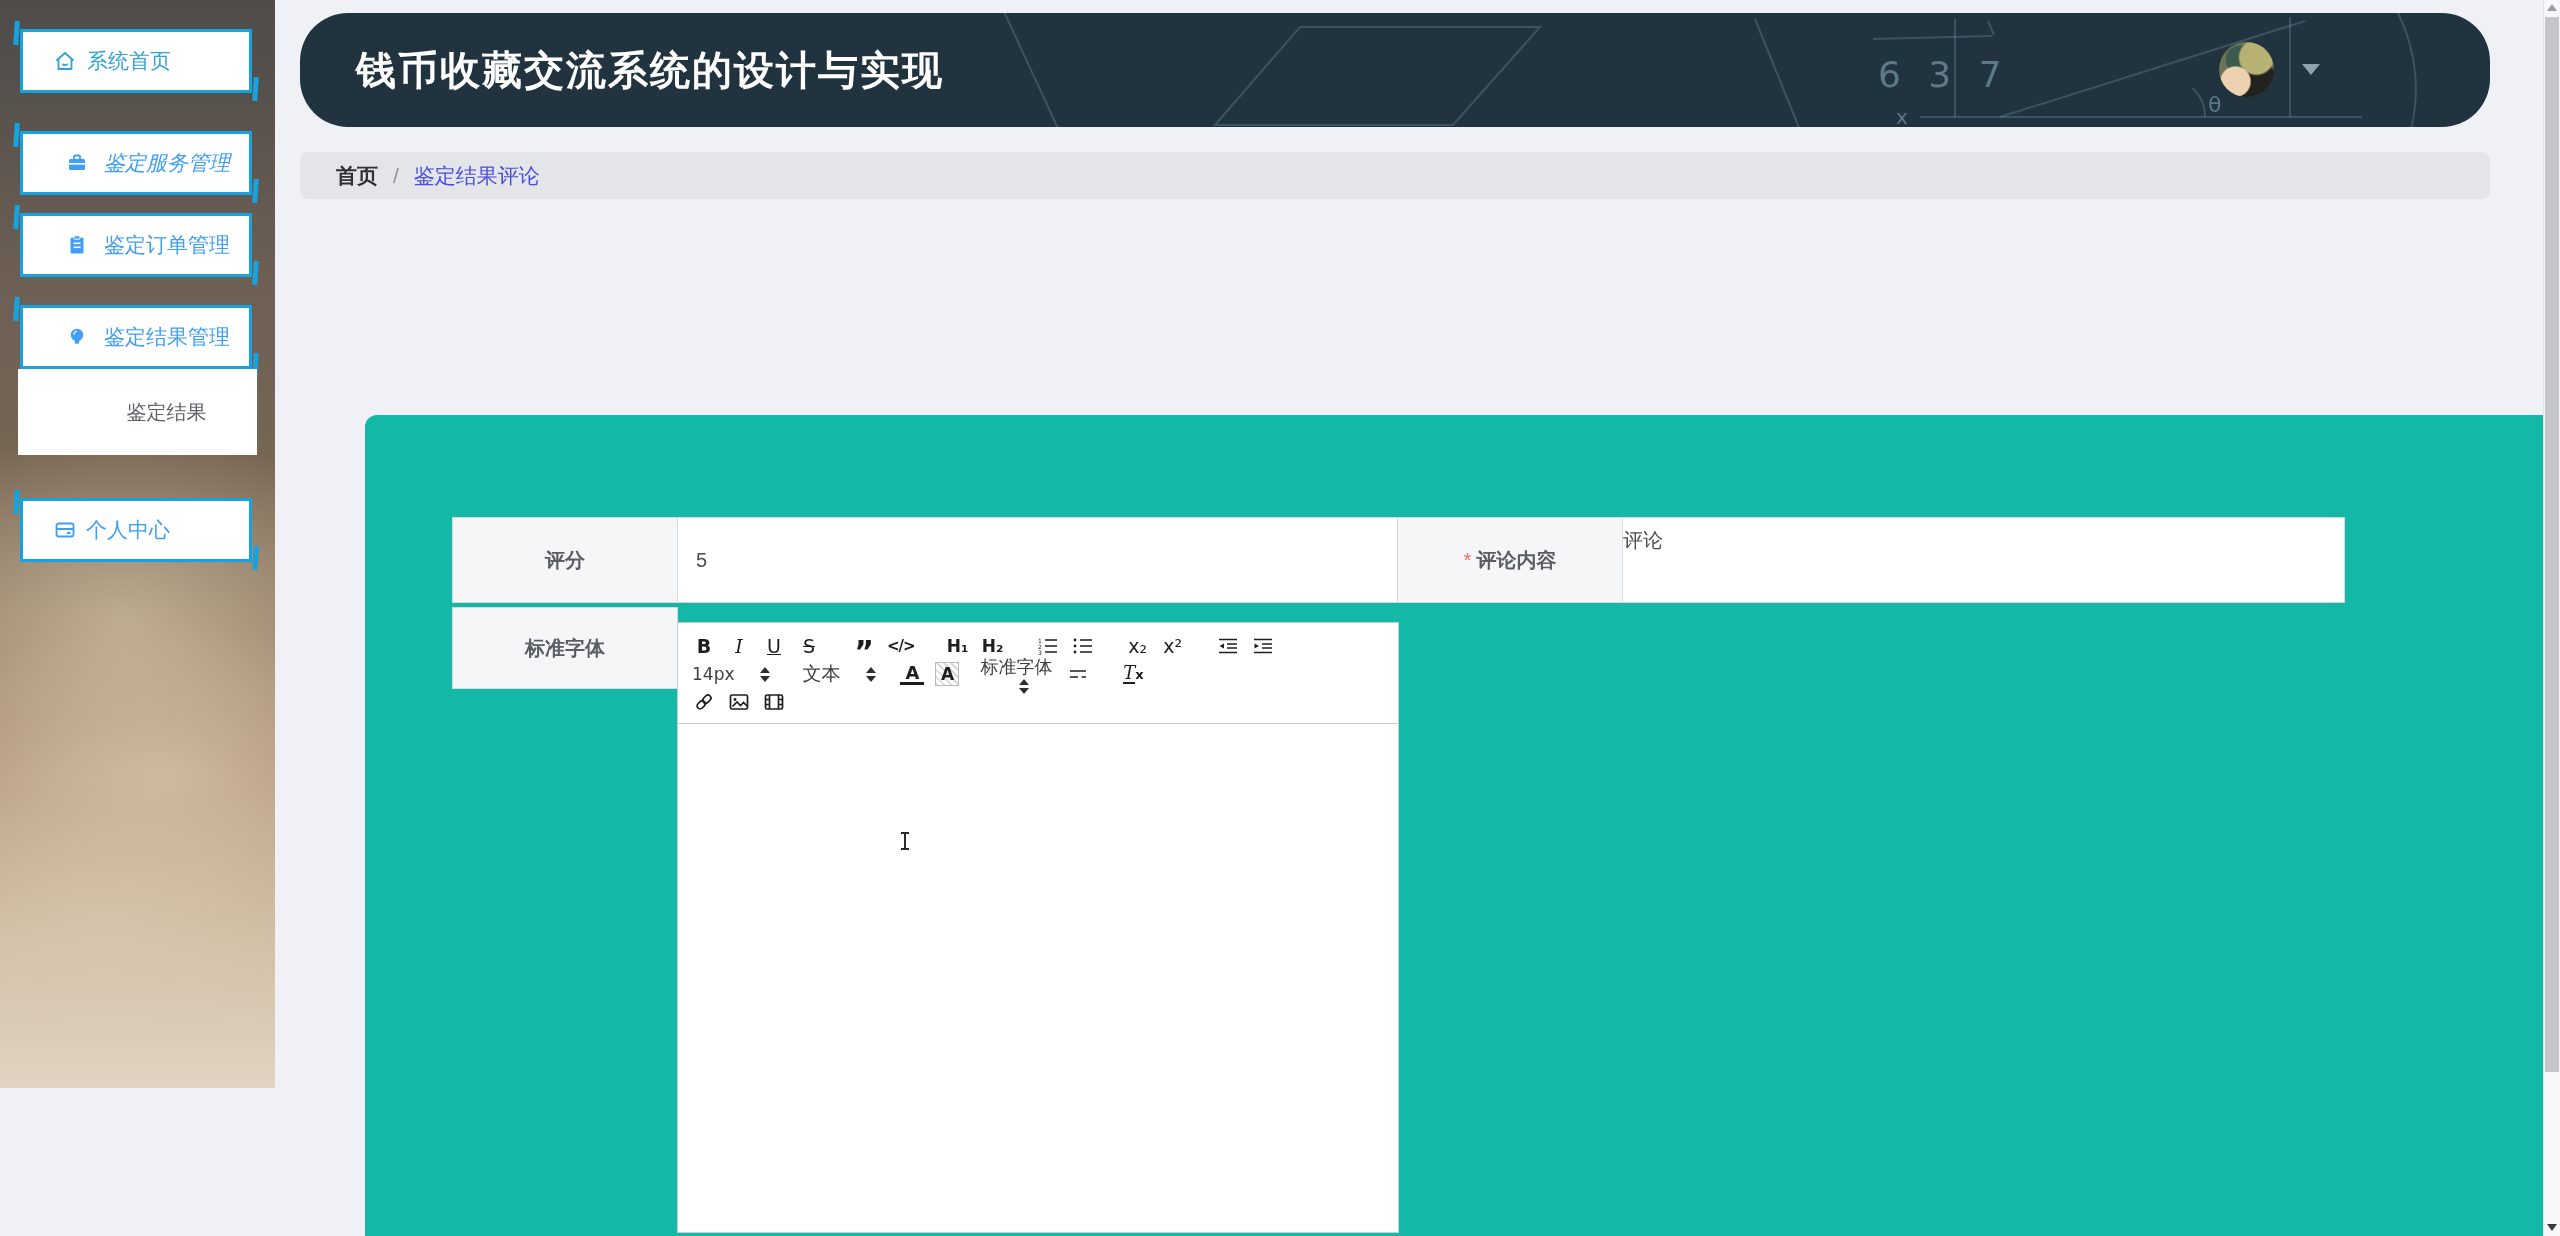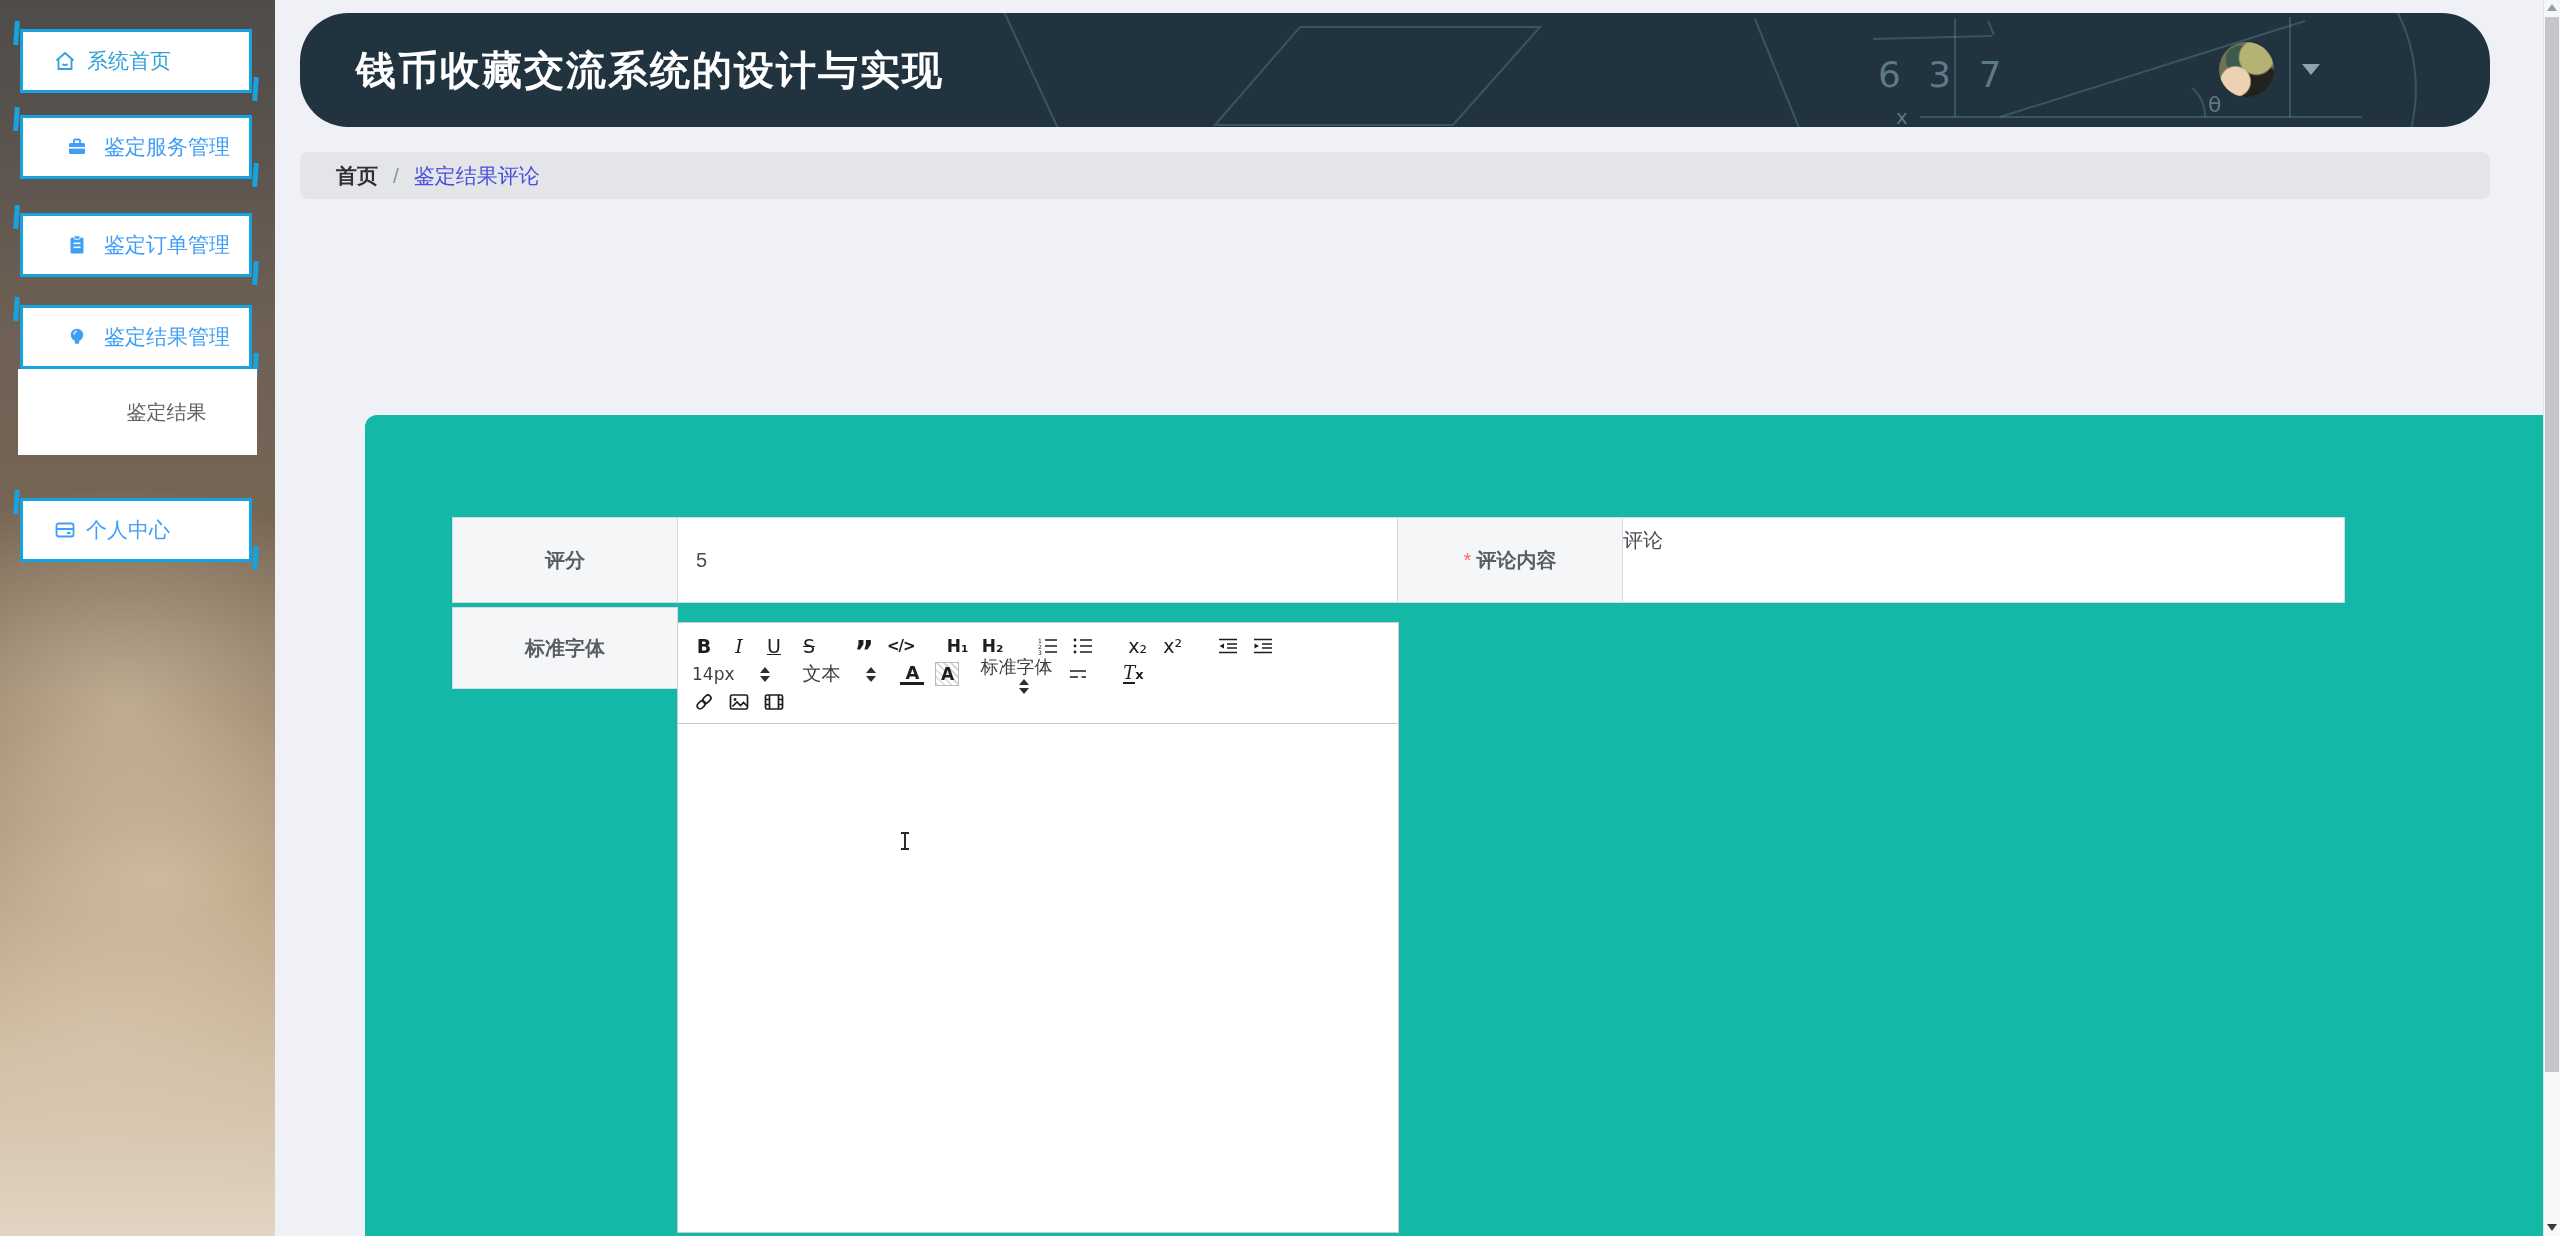--- a/index.html
+++ b/index.html
@@ -4,21 +4,21 @@
 <style>
   * { margin:0; padding:0; box-sizing:border-box; }
   html,body { width:2560px; height:1236px; overflow:hidden; }
   body {
     font-family:"Liberation Sans","DejaVu Sans",sans-serif;
     background:#eff1f6; position:relative; color:#333;
   }
 
   
   #sidebar{
-    position:absolute; left:0; top:0; width:275px; height:1236px; overflow:hidden;
+    position:absolute; left:0; top:0; width:275px; height:1088px; overflow:hidden;
     background:linear-gradient(180deg,#575351 0%,#615852 10%,#6b5e53 20%,#6f6155 30%,#766653 42%,#8b7760 54%,#a38b6f 66%,#bda687 78%,#cebc a0 86%,#d9cab5 94%,#e1d5c3 100%);
     background:linear-gradient(180deg,#575351 0%,#615852 10%,#6b5e53 20%,#6f6155 30%,#766653 42%,#8b7760 54%,#a38b6f 66%,#bda687 78%,#cebca0 86%,#d9cab5 94%,#e1d5c3 100%);
   }
   #sidebar::before{
     content:""; position:absolute; inset:0;
     background:
       radial-gradient(ellipse 150% 26% at 45% 57%, rgba(235,219,192,.5), transparent 68%),
       radial-gradient(ellipse 130% 20% at 58% 71%, rgba(228,207,177,.5), transparent 70%),
       radial-gradient(ellipse 160% 24% at 38% 84%, rgba(224,208,190,.45), transparent 70%),
       linear-gradient(rgba(72,70,68,.55), rgba(72,70,68,0) 26%);
@@ -153,21 +153,21 @@
 
   <div class="menu-box first" style="top:29px;">
     <span class="mi" style="margin-left:30px;margin-right:10px;">
       <svg width="24" height="24" viewBox="0 0 24 24">
           <path d="M3.5 11.5 L12 4 L20.5 11.5 M5.5 10 V20 H18.5 V10 M9.5 15 q2.5 2.2 5 0" fill="none" stroke="#31a2d8" stroke-width="1.8"></path>
         </svg>
     </span>
     <span class="menu-label">系统首页</span>
   </div>
 
-  <div class="menu-box" style="top:115px;">
+  <div class="menu-box" style="top:131px;font-style:italic;">
     <span class="mi" style="margin-left:42px;margin-right:15px;">
       <svg width="24" height="24" viewBox="0 0 24 24">
           <path d="M9 8 V5.5 a1 1 0 0 1 1-1 h4 a1 1 0 0 1 1 1 V8" fill="none" stroke="#3f9ef5" stroke-width="1.8"></path>
           <rect x="4" y="8" width="16" height="11" rx="1.5" fill="#3f9ef5"></rect>
           <rect x="4" y="12" width="16" height="1.6" fill="#fff"></rect>
         </svg>
     </span>
     <span class="menu-label">鉴定服务管理</span>
   </div>
 

